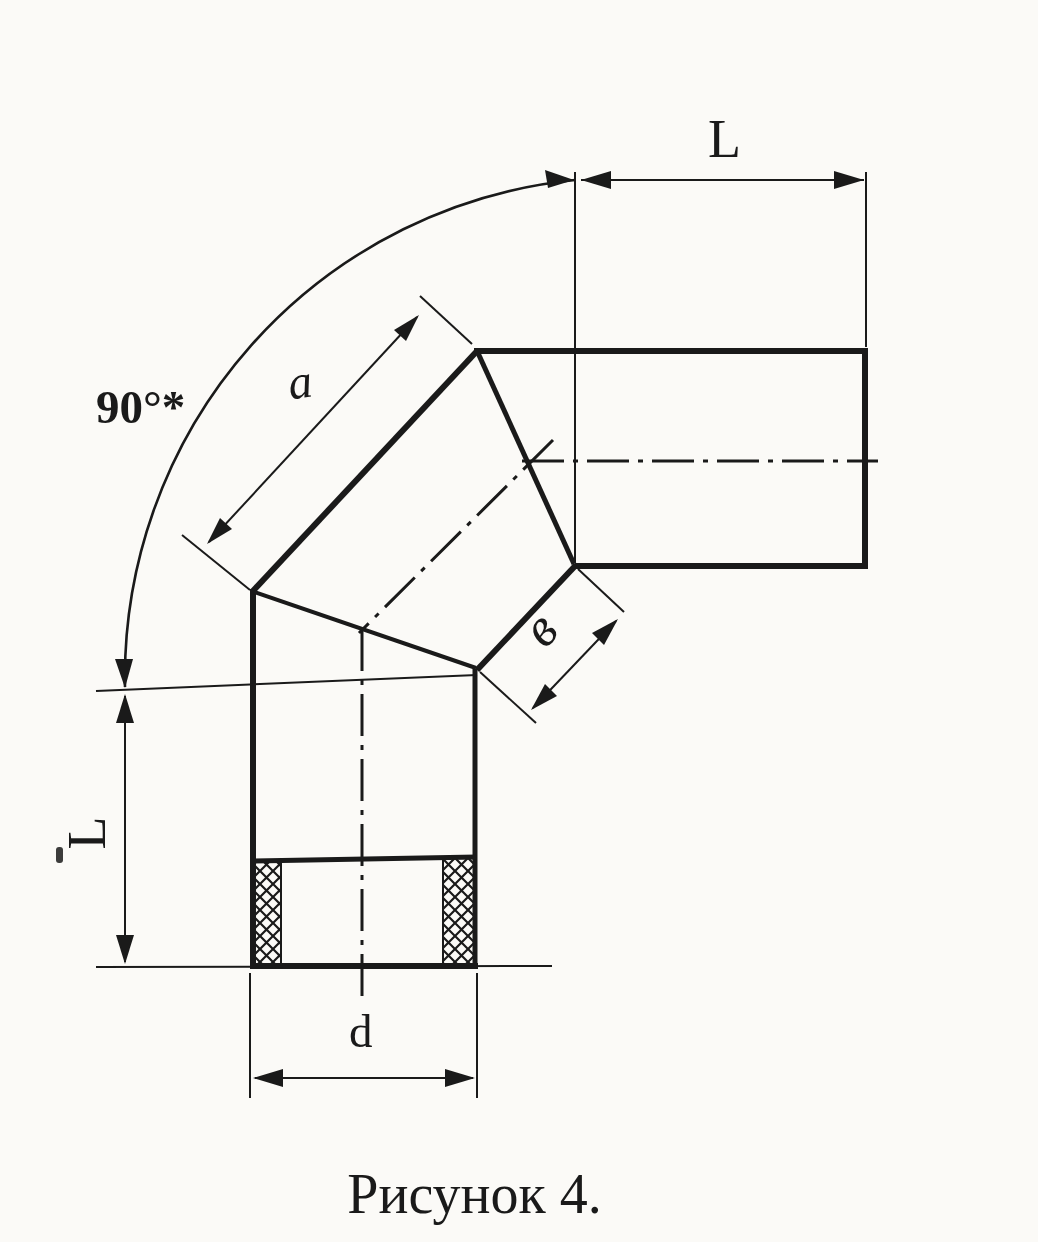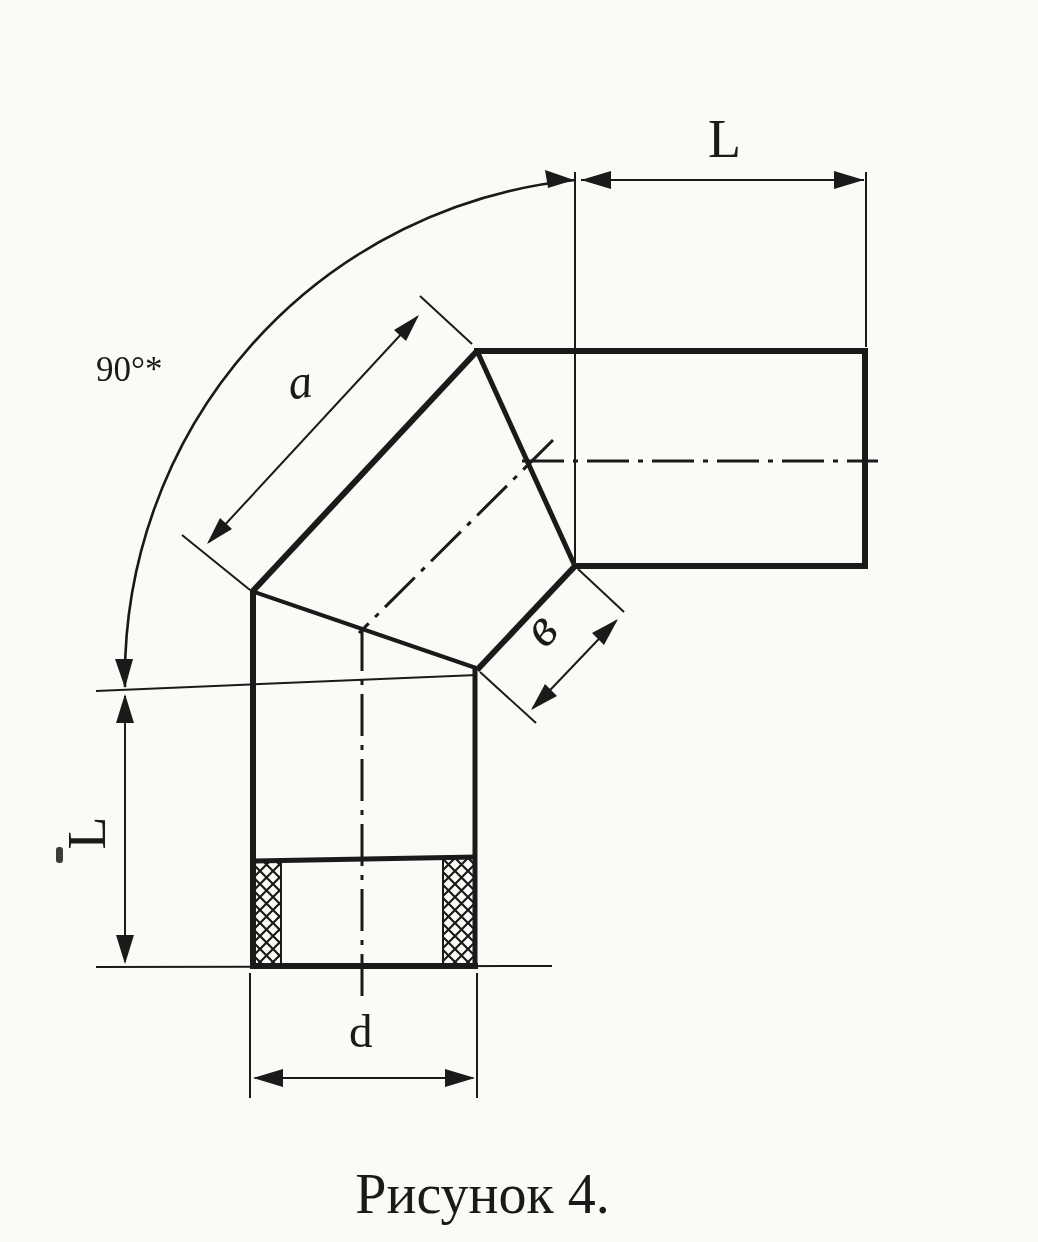--- a/index.html
+++ b/index.html
@@ -16,29 +16,29 @@
     overflow:hidden;
   }
   .page{position:absolute;inset:0;}
   .page-title{
     position:absolute;left:42px;top:22px;
     font-size:59px;letter-spacing:0px;white-space:nowrap;
     color:var(--ink);
   }
   .caption{
     position:absolute;left:0;top:1162px;width:949px;
-    text-align:center;font-size:56px;color:var(--ink);padding-left:8px;
+    text-align:center;font-size:56px;color:var(--ink);
   }
   svg{position:absolute;left:0;top:0;}
   .dim-label{
     position:absolute;font-size:50px;line-height:1;color:var(--ink);
     white-space:nowrap;
   }
   .lbl-top-L{left:708px;top:112px;font-size:54px;}
-  .lbl-angle{left:96px;top:352px;font-size:35px;font-weight:400;}
+  .lbl-angle{left:96px;top:384px;font-size:47px;font-weight:700;}
   .lbl-a{left:288px;top:358px;font-size:48px;font-style:italic;transform:rotate(-8deg);}
   .lbl-v{left:528px;top:602px;font-size:54px;font-style:italic;
          transform:rotate(-48deg);transform-origin:center;}
   .lbl-left-L{left:70px;top:806px;font-size:54px;
          transform:rotate(-90deg);transform-origin:center;}
   .lbl-d{left:349px;top:1008px;font-size:47px;}
   .artifact{
     position:absolute;left:56px;top:847px;width:7px;height:16px;
     background:var(--ink);border-radius:3px;opacity:.85;
   }

